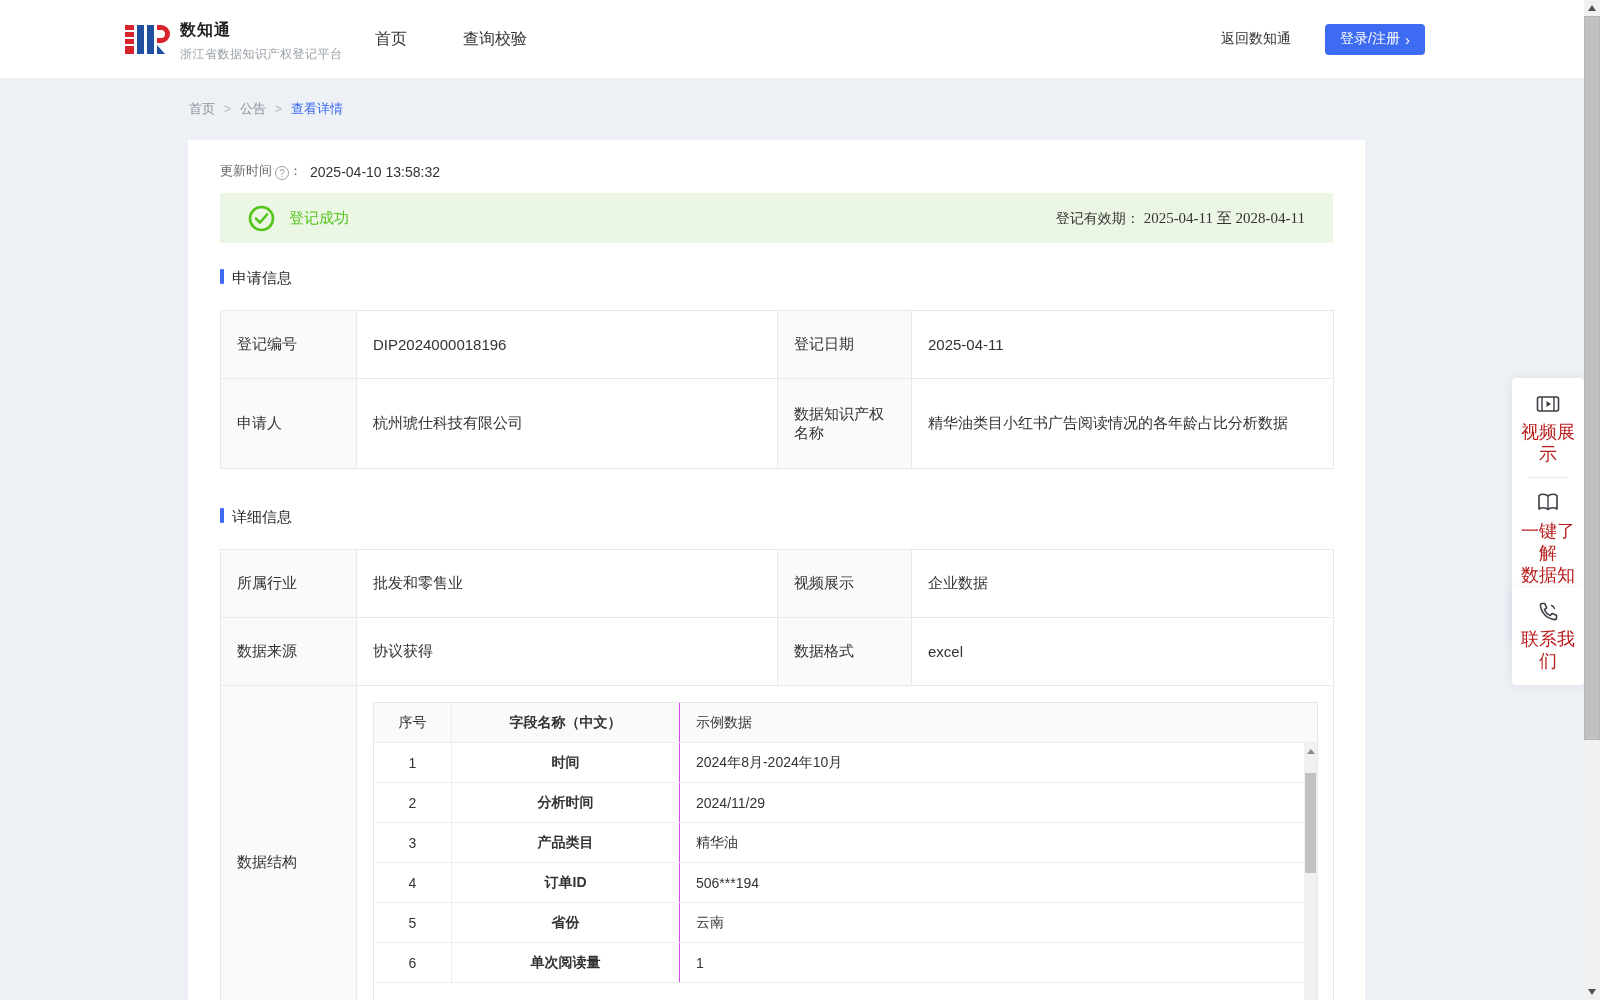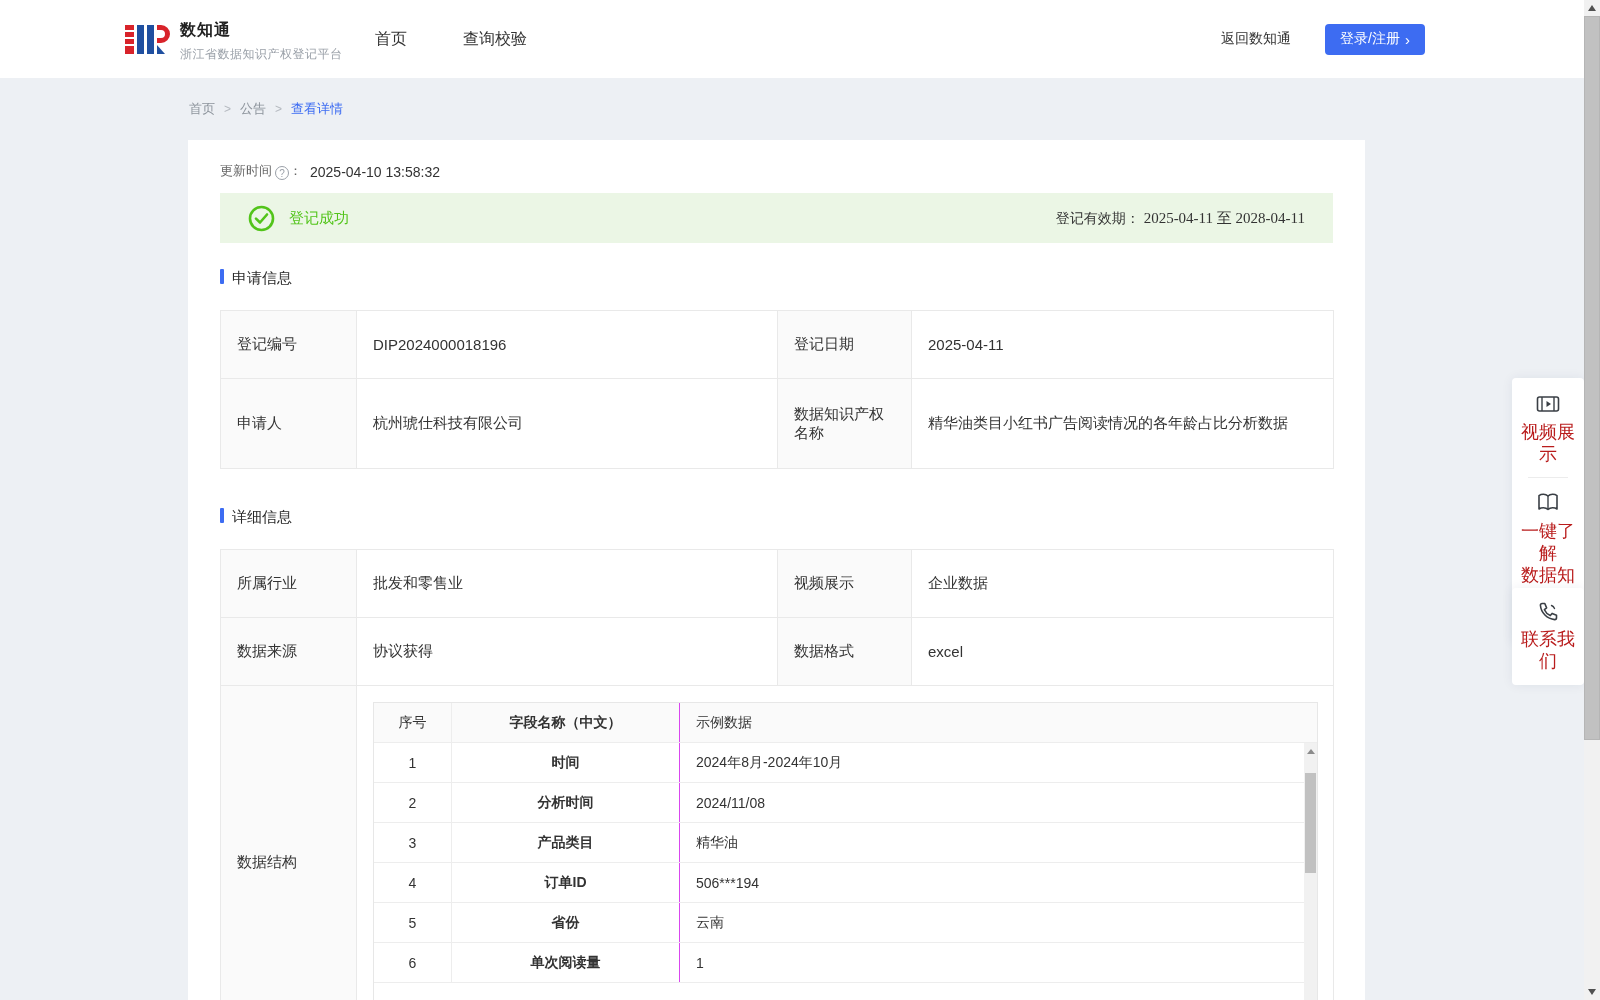--- a/index.html
+++ b/index.html
@@ -214,21 +214,21 @@
             <div class="scell c-sample">示例数据</div>
           </div>
           <div class="srow">
             <div class="scell c-no">1</div>
             <div class="scell c-name">时间</div>
             <div class="scell c-sample">2024年8月-2024年10月</div>
           </div>
           <div class="srow">
             <div class="scell c-no">2</div>
             <div class="scell c-name">分析时间</div>
-            <div class="scell c-sample">2024/11/08</div>
+            <div class="scell c-sample">2024/11/29</div>
           </div>
           <div class="srow">
             <div class="scell c-no">3</div>
             <div class="scell c-name">产品类目</div>
             <div class="scell c-sample">精华油</div>
           </div>
           <div class="srow">
             <div class="scell c-no">4</div>
             <div class="scell c-name">订单ID</div>
             <div class="scell c-sample">506***194</div>

